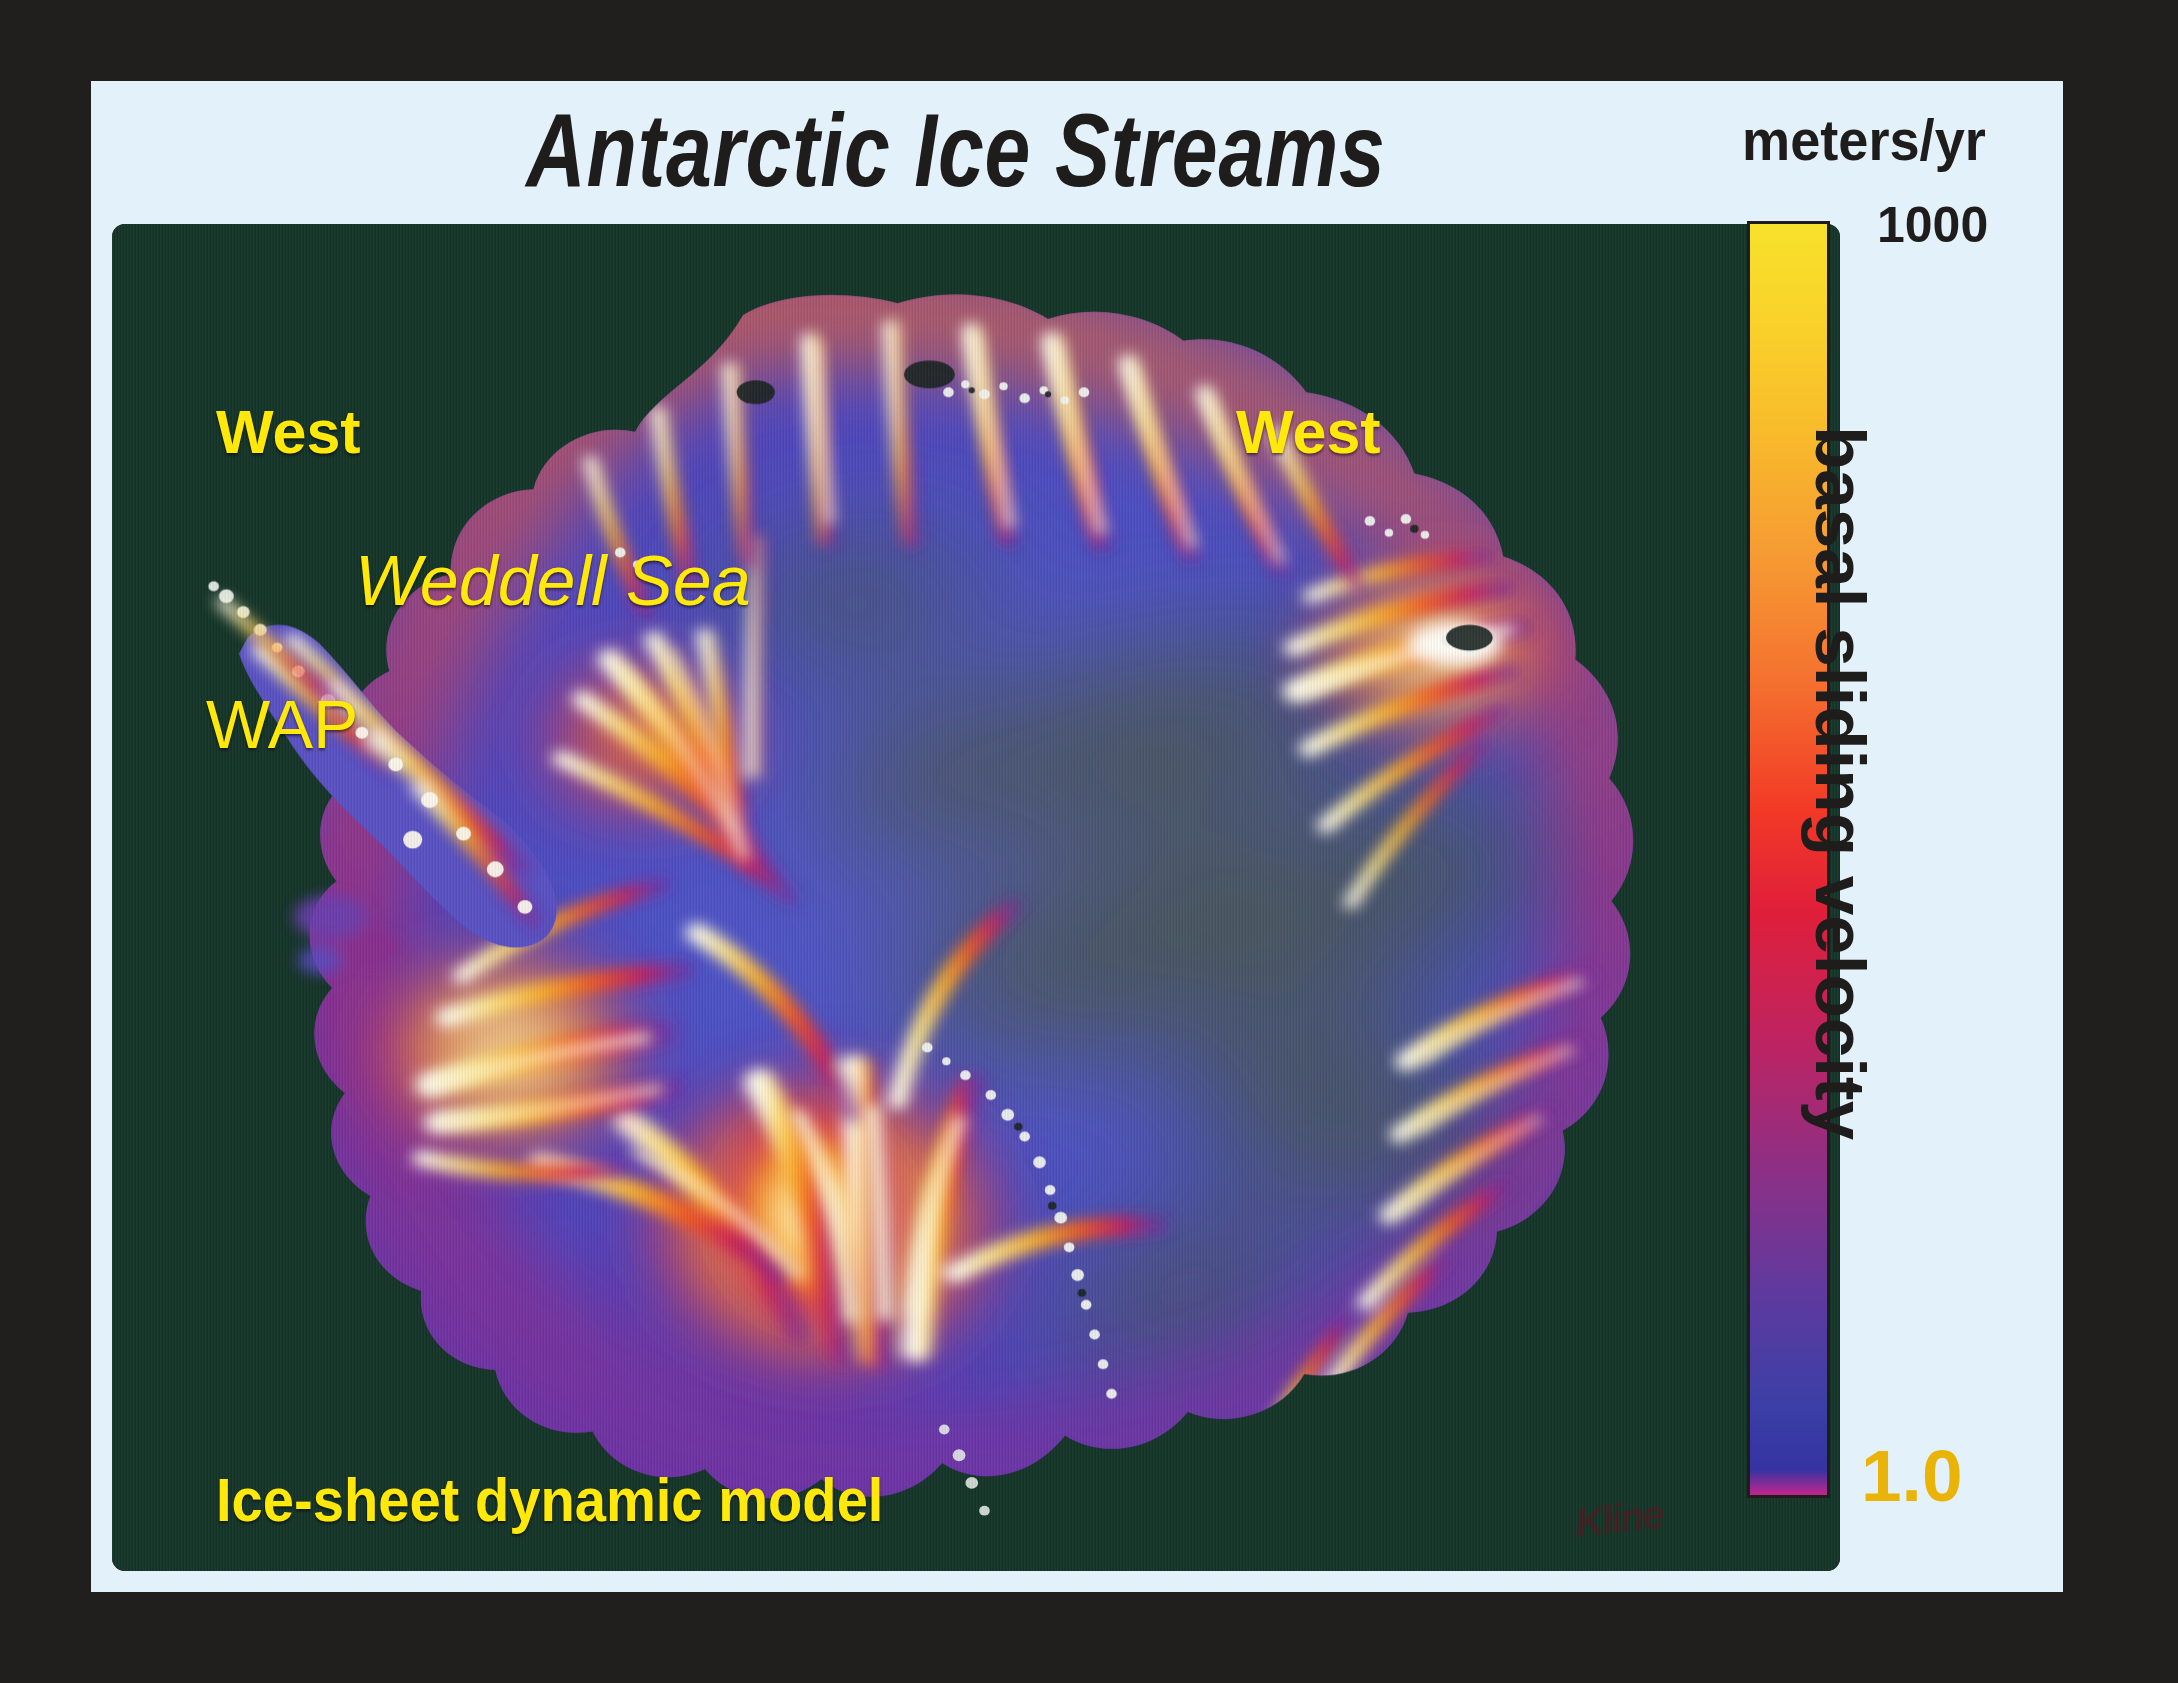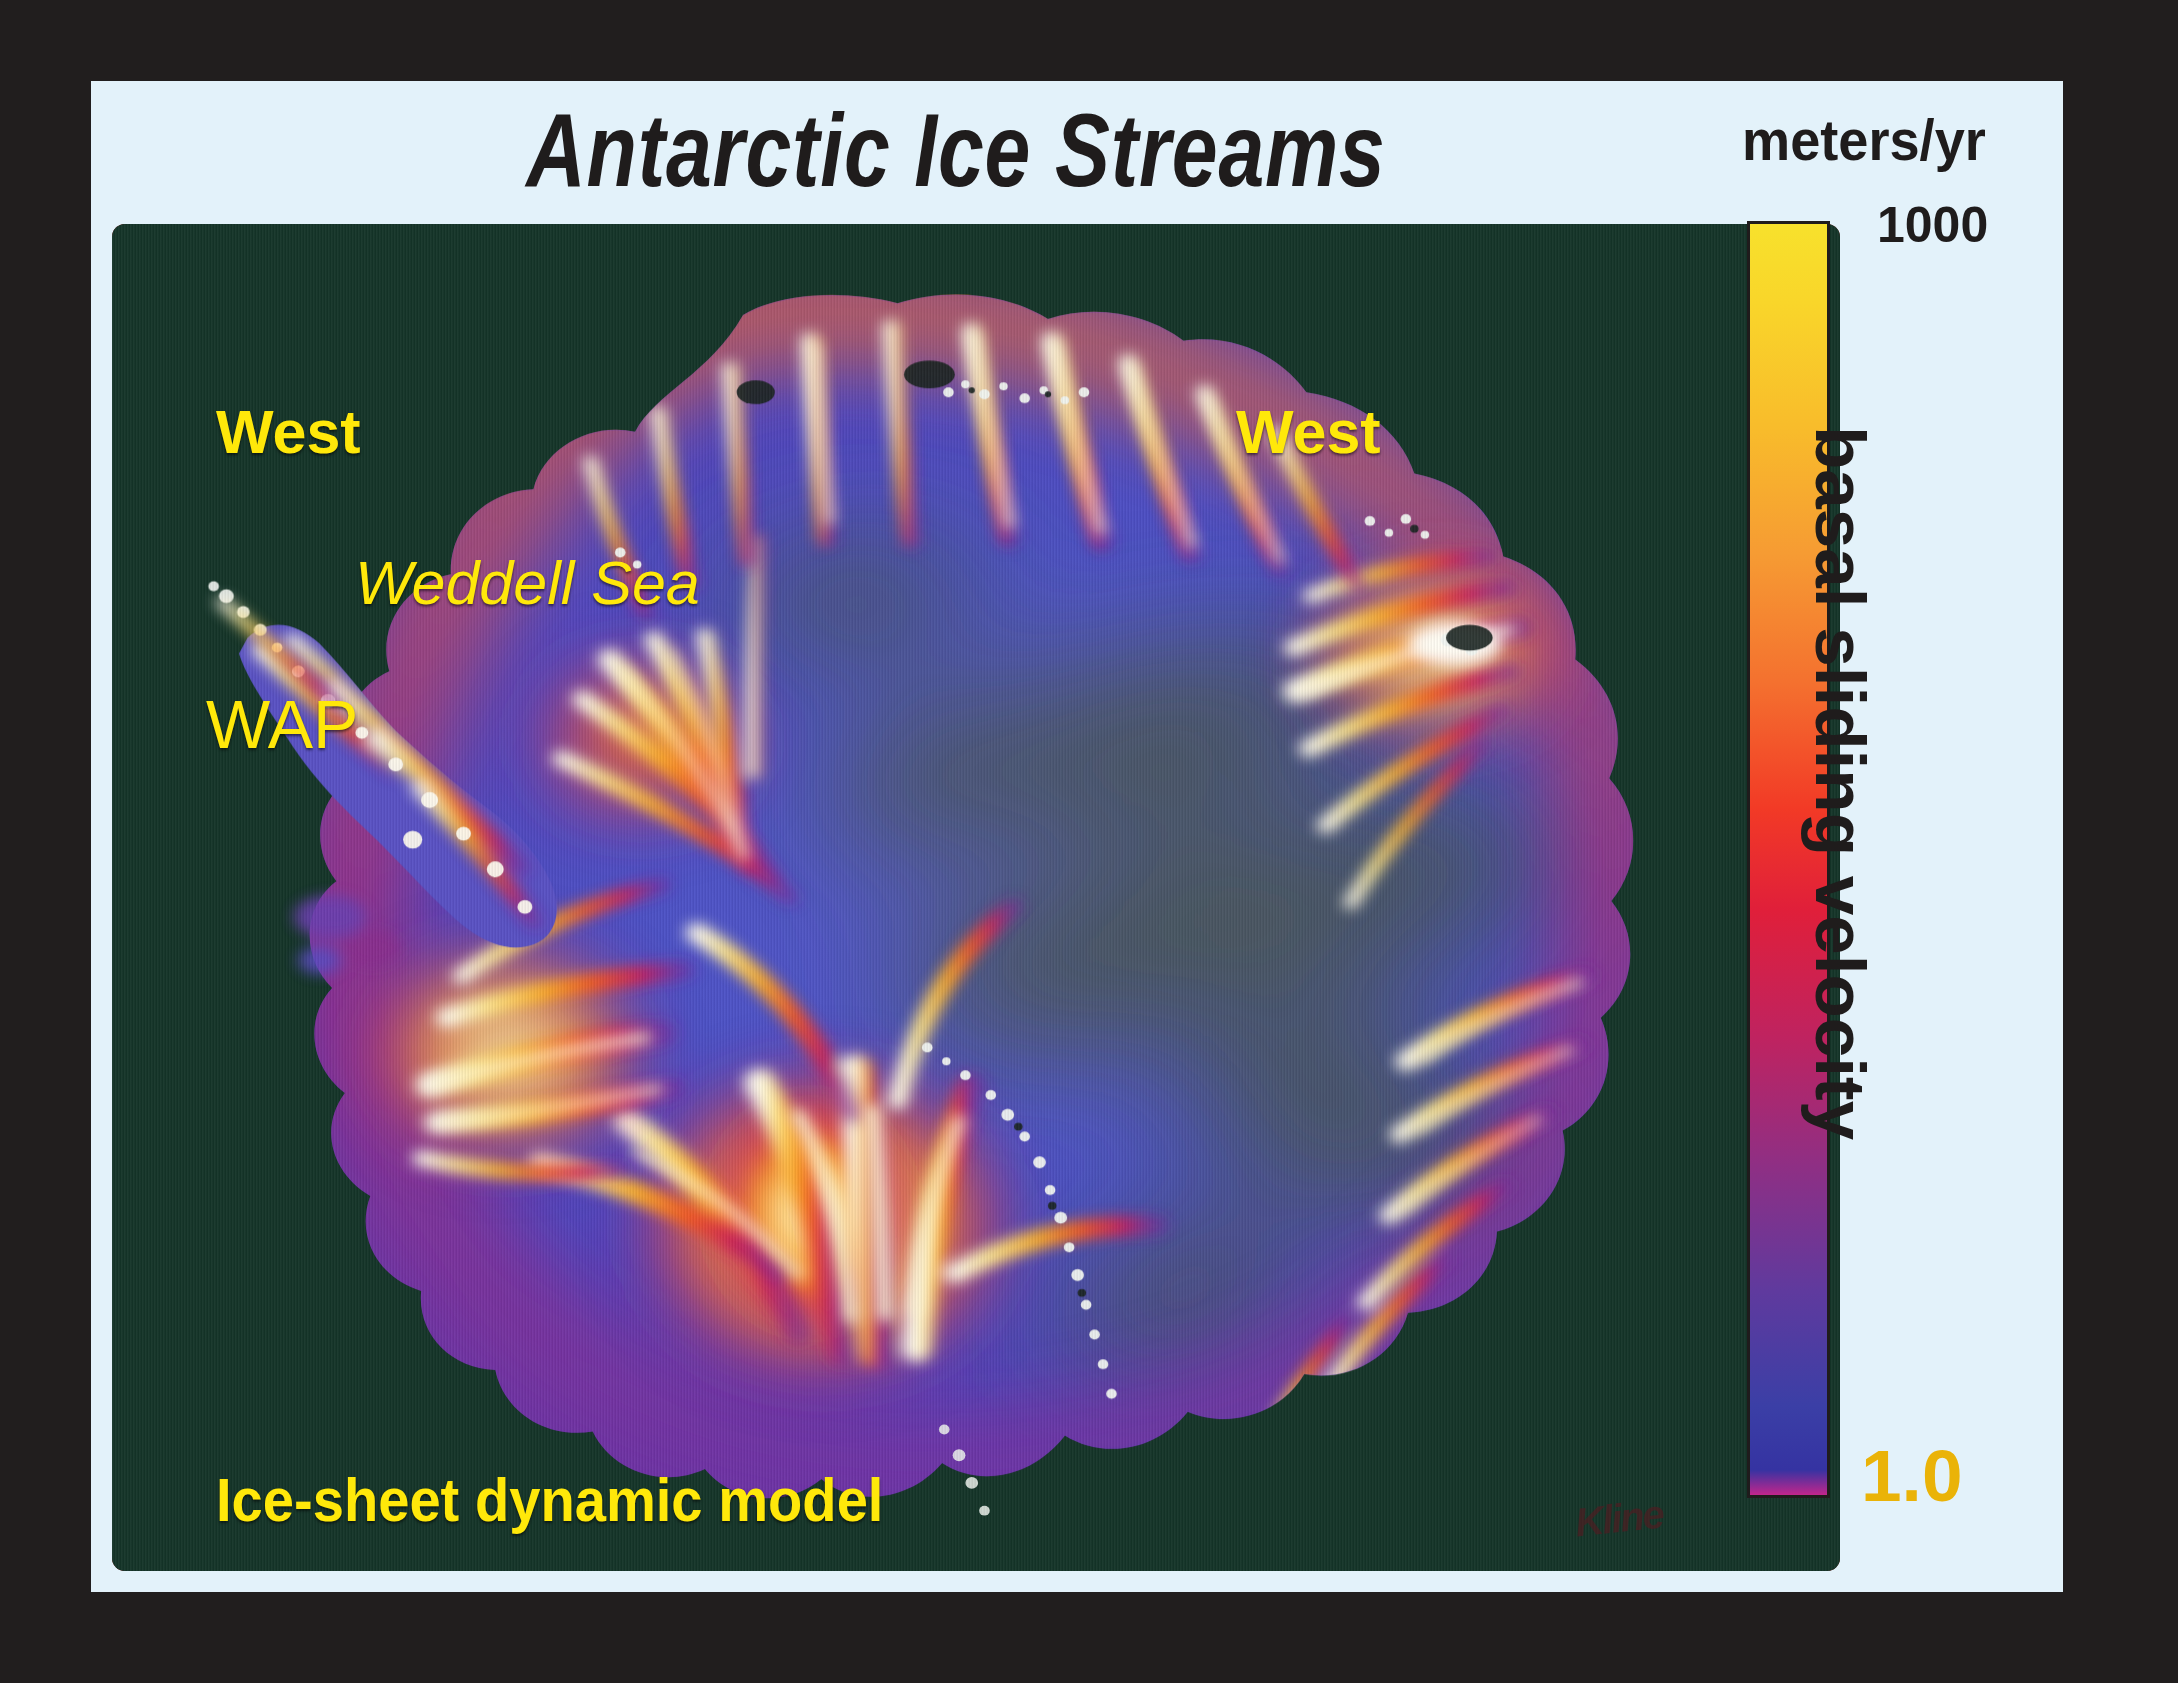--- a/index.html
+++ b/index.html
@@ -34,21 +34,21 @@
         background:repeating-linear-gradient(90deg,
           rgba(255,255,255,0.035) 0px, rgba(255,255,255,0.035) 1px,
           rgba(0,0,0,0.05) 2px, rgba(0,0,0,0.05) 3px);
         pointer-events:none;}
 
   .maplabel{position:absolute;color:#ffe80a;white-space:nowrap;
             text-shadow:0 2px 3px rgba(0,0,0,.55);}
   #lbl-west{left:104px;top:173px;font-size:61px;font-weight:bold;}
   #lbl-east{left:1124px;top:173px;font-size:61px;font-weight:bold;}
   #lbl-wap{left:94px;top:461px;font-size:68px;font-weight:normal;}
-  #lbl-weddell{left:243px;top:324px;font-size:61px;font-style:italic;font-weight:normal;}
+  #lbl-weddell{left:243px;top:317px;font-size:70px;font-style:italic;font-weight:normal;}
   #lbl-ross{left:525px;top:965px;font-size:55px;font-style:italic;font-weight:normal;}
   #lbl-model{left:104px;top:1241px;font-size:61px;font-weight:bold;
              transform:scaleX(0.92);transform-origin:left center;}
   #signature{position:absolute;left:1463px;top:1272px;font-size:40px;
              font-style:italic;font-weight:bold;color:#5c1720;opacity:.55;
              transform:rotate(-6deg);letter-spacing:-2px;}
 
   
   #cbar{position:absolute;left:1747px;top:221px;width:83px;height:1277px;
         border:3px solid #1f1c1c;box-sizing:border-box;

